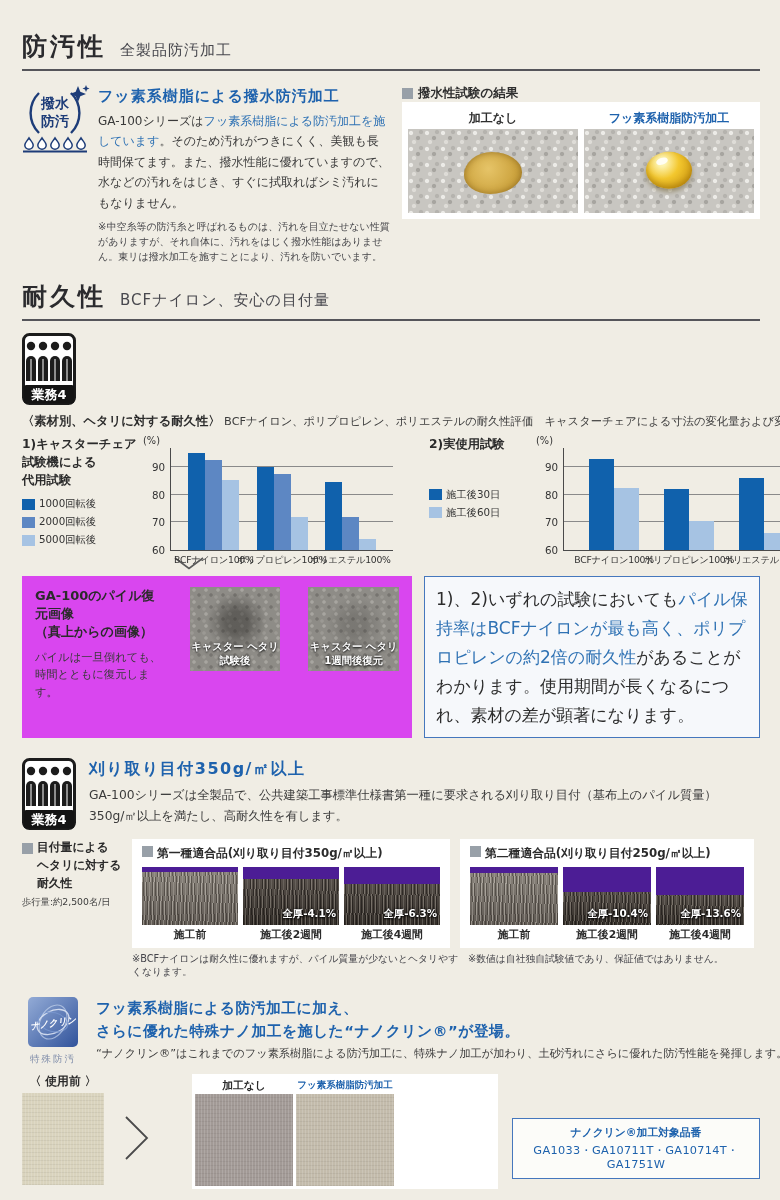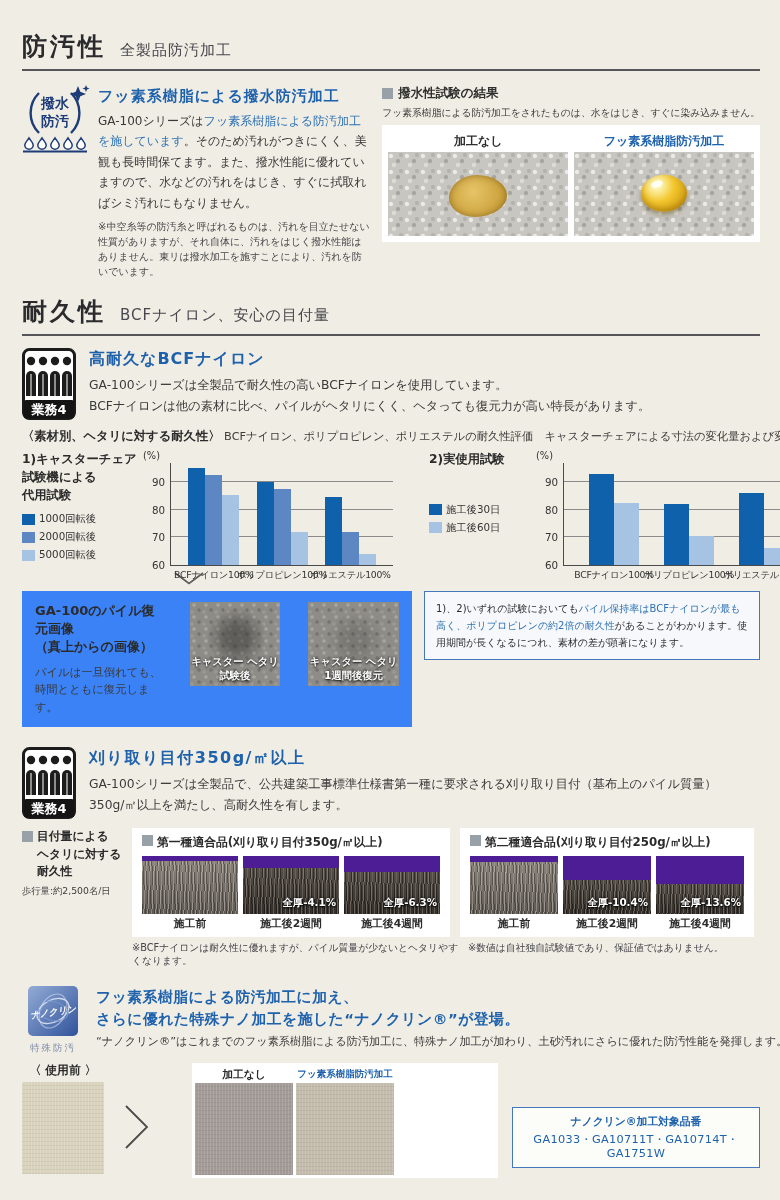--- a/index.html
+++ b/index.html
@@ -78,34 +78,34 @@
   .bar-groups{position:absolute;left:0;right:0;top:0;bottom:0;display:flex;justify-content:space-evenly;align-items:flex-end;}
   .bar-group{display:flex;align-items:flex-end;position:relative;}
   .cat-label{position:absolute;top:calc(100% + 4px);left:50%;transform:translateX(-50%);font-size:9.3px;letter-spacing:-.3px;white-space:nowrap;color:#333;}
   .chart-1 .bar{width:17px;}
   .chart-2 .bar{width:25px;}
 
   .down-arrow{margin:6px 0 2px 152px;height:13px;}
 
   
   .restore-row{display:flex;gap:12px;margin-top:0;}
-  .restore-box{background:#3b82f6;padding:11px 13px;display:flex;gap:28px;width:364px;}
+  .restore-box{background:#d946ef;padding:11px 13px;display:flex;gap:28px;width:364px;}
   .restore-text{width:148px;}
   .restore-title{font-size:13px;font-weight:bold;white-space:pre-line;line-height:1.4;color:#2b2b2b;}
   .restore-body{font-size:11.3px;margin-top:7px;white-space:pre-line;line-height:1.55;color:#3a3a3a;}
   .pile-fig{position:relative;width:106px;height:84px;}
   .pile-top{position:absolute;inset:0;background-color:#8e8c87;background-image:
     radial-gradient(circle at 4px 3px,#a7a5a0 1.3px,transparent 2.2px),
     radial-gradient(circle at 9px 8px,#767470 1.3px,transparent 2.2px),
     radial-gradient(circle at 2px 10px,#9b9994 1.3px,transparent 2.2px);
     background-size:12px 12px;}
   .pile-top.dent::after{content:"";position:absolute;inset:0;background:radial-gradient(circle at 52% 42%,rgba(50,48,45,.5) 0 16%,rgba(50,48,45,0) 44%);}
   .pile-top.dent-light::after{content:"";position:absolute;inset:0;background:radial-gradient(circle at 52% 45%,rgba(50,48,45,.22) 0 15%,rgba(50,48,45,0) 42%);}
   .pile-label{position:absolute;bottom:4px;left:0;right:0;text-align:center;color:#fff;font-weight:bold;font-size:10.3px;line-height:1.3;white-space:pre-line;text-shadow:0 1px 2px rgba(0,0,0,.85),0 0 3px rgba(0,0,0,.6);}
-  .conclusion{flex:1;border:1.5px solid #4577bd;background:#f6f8fb;padding:8px 11px;font-size:10px;line-height:1.7;color:#2c2c2c;align-self:flex-start;}
+  .conclusion{flex:1;border:1.5px solid #4577bd;background:#f6f8fb;padding:8px 11px;font-size:17px;line-height:1.7;color:#2c2c2c;align-self:flex-start;}
 
   
   .weight-row{margin-top:20px;display:flex;gap:13px;align-items:flex-start;}
   .weight-heading{font-size:16px;font-weight:bold;color:#1e62ad;letter-spacing:1.5px;margin:1px 0 5px;}
   .weight-body{font-size:12.3px;line-height:1.7;white-space:pre-line;color:#3a3a3a;}
 
   .compare-row{margin-top:9px;display:flex;gap:10px;}
   .side-label{width:100px;font-size:11.8px;font-weight:bold;color:#2b2b2b;line-height:1.5;}
   .side-first{display:flex;gap:4px;align-items:center;}
   .side-rest{padding-left:15px;white-space:pre-line;}
@@ -199,21 +199,20 @@
         <div class="feature-heading">フッ素系樹脂による撥水防汚加工</div>
         <div class="feature-body"><span>GA-100シリーズは</span><span class="blue">フッ素系樹脂による防汚加工を施しています</span><span>。そのため汚れがつきにくく、美観も長時間保てます。また、撥水性能に優れていますので、水などの汚れをはじき、すぐに拭取ればシミ汚れにもなりません。</span></div>
         <div class="note">※中空糸等の防汚糸と呼ばれるものは、汚れを目立たせない性質がありますが、それ自体に、汚れをはじく撥水性能はありません。東リは撥水加工を施すことにより、汚れを防いでいます。</div>
       </div>
     </div>
     <div class="water-right">
       <div class="mini-head">
         <span class="sq"></span>
         <span>撥水性試験の結果</span>
       </div>
-      <div class="test-desc">フッ素系樹脂による防汚加工をされたものは、水をはじき、すぐに染み込みません。</div>
       <div class="white-box water-figs">
         <div class="fig">
           <div class="fig-label">加工なし</div>
           <div class="carpet">
               <div class="stain"></div>
             </div>
         </div>
         <div class="fig">
           <div class="fig-label blue-l">フッ素系樹脂防汚加工</div>
           <div class="carpet">
@@ -246,25 +245,20 @@
       </g>
       <g stroke="#ffffff" stroke-width="1">
         <line x1="9" y1="26" x2="9" y2="48"></line>
           <line x1="21" y1="26" x2="21" y2="48"></line>
           <line x1="33" y1="26" x2="33" y2="48"></line>
           <line x1="45" y1="26" x2="45" y2="48"></line>
       </g>
       <rect x="1.5" y="52" width="51" height="18.5" rx="3" fill="#141414"></rect>
       <text x="27" y="66" text-anchor="middle" font-size="13" font-weight="bold" fill="#ffffff">業務4</text>
     </svg>
-    <div>
-      <div class="bcf-heading">高耐久なBCFナイロン</div>
-      <div class="bcf-body">GA-100シリーズは全製品で耐久性の高いBCFナイロンを使用しています。
-BCFナイロンは他の素材に比べ、パイルがヘタリにくく、ヘタっても復元力が高い特長があります。</div>
-    </div>
   </div>
 
   
   <div class="chart-caption">
     <span class="cap-bold">〈素材別、ヘタリに対する耐久性〉</span>
     <span>BCFナイロン、ポリプロピレン、ポリエステルの耐久性評価　キャスターチェアによる寸法の変化量および変化率(JIS L 4406)</span>
   </div>
 
   
   <div class="chart-row">

